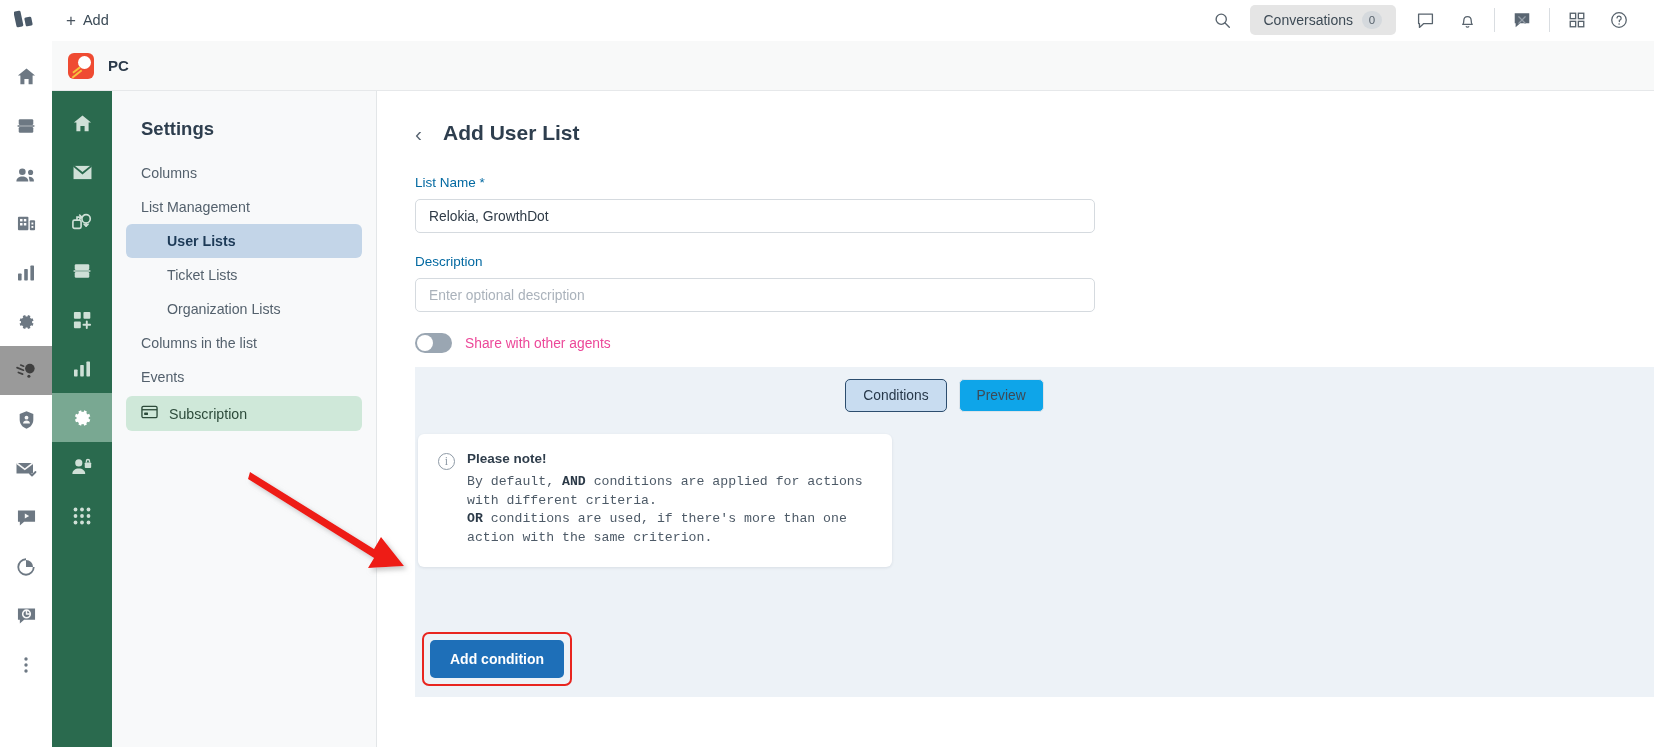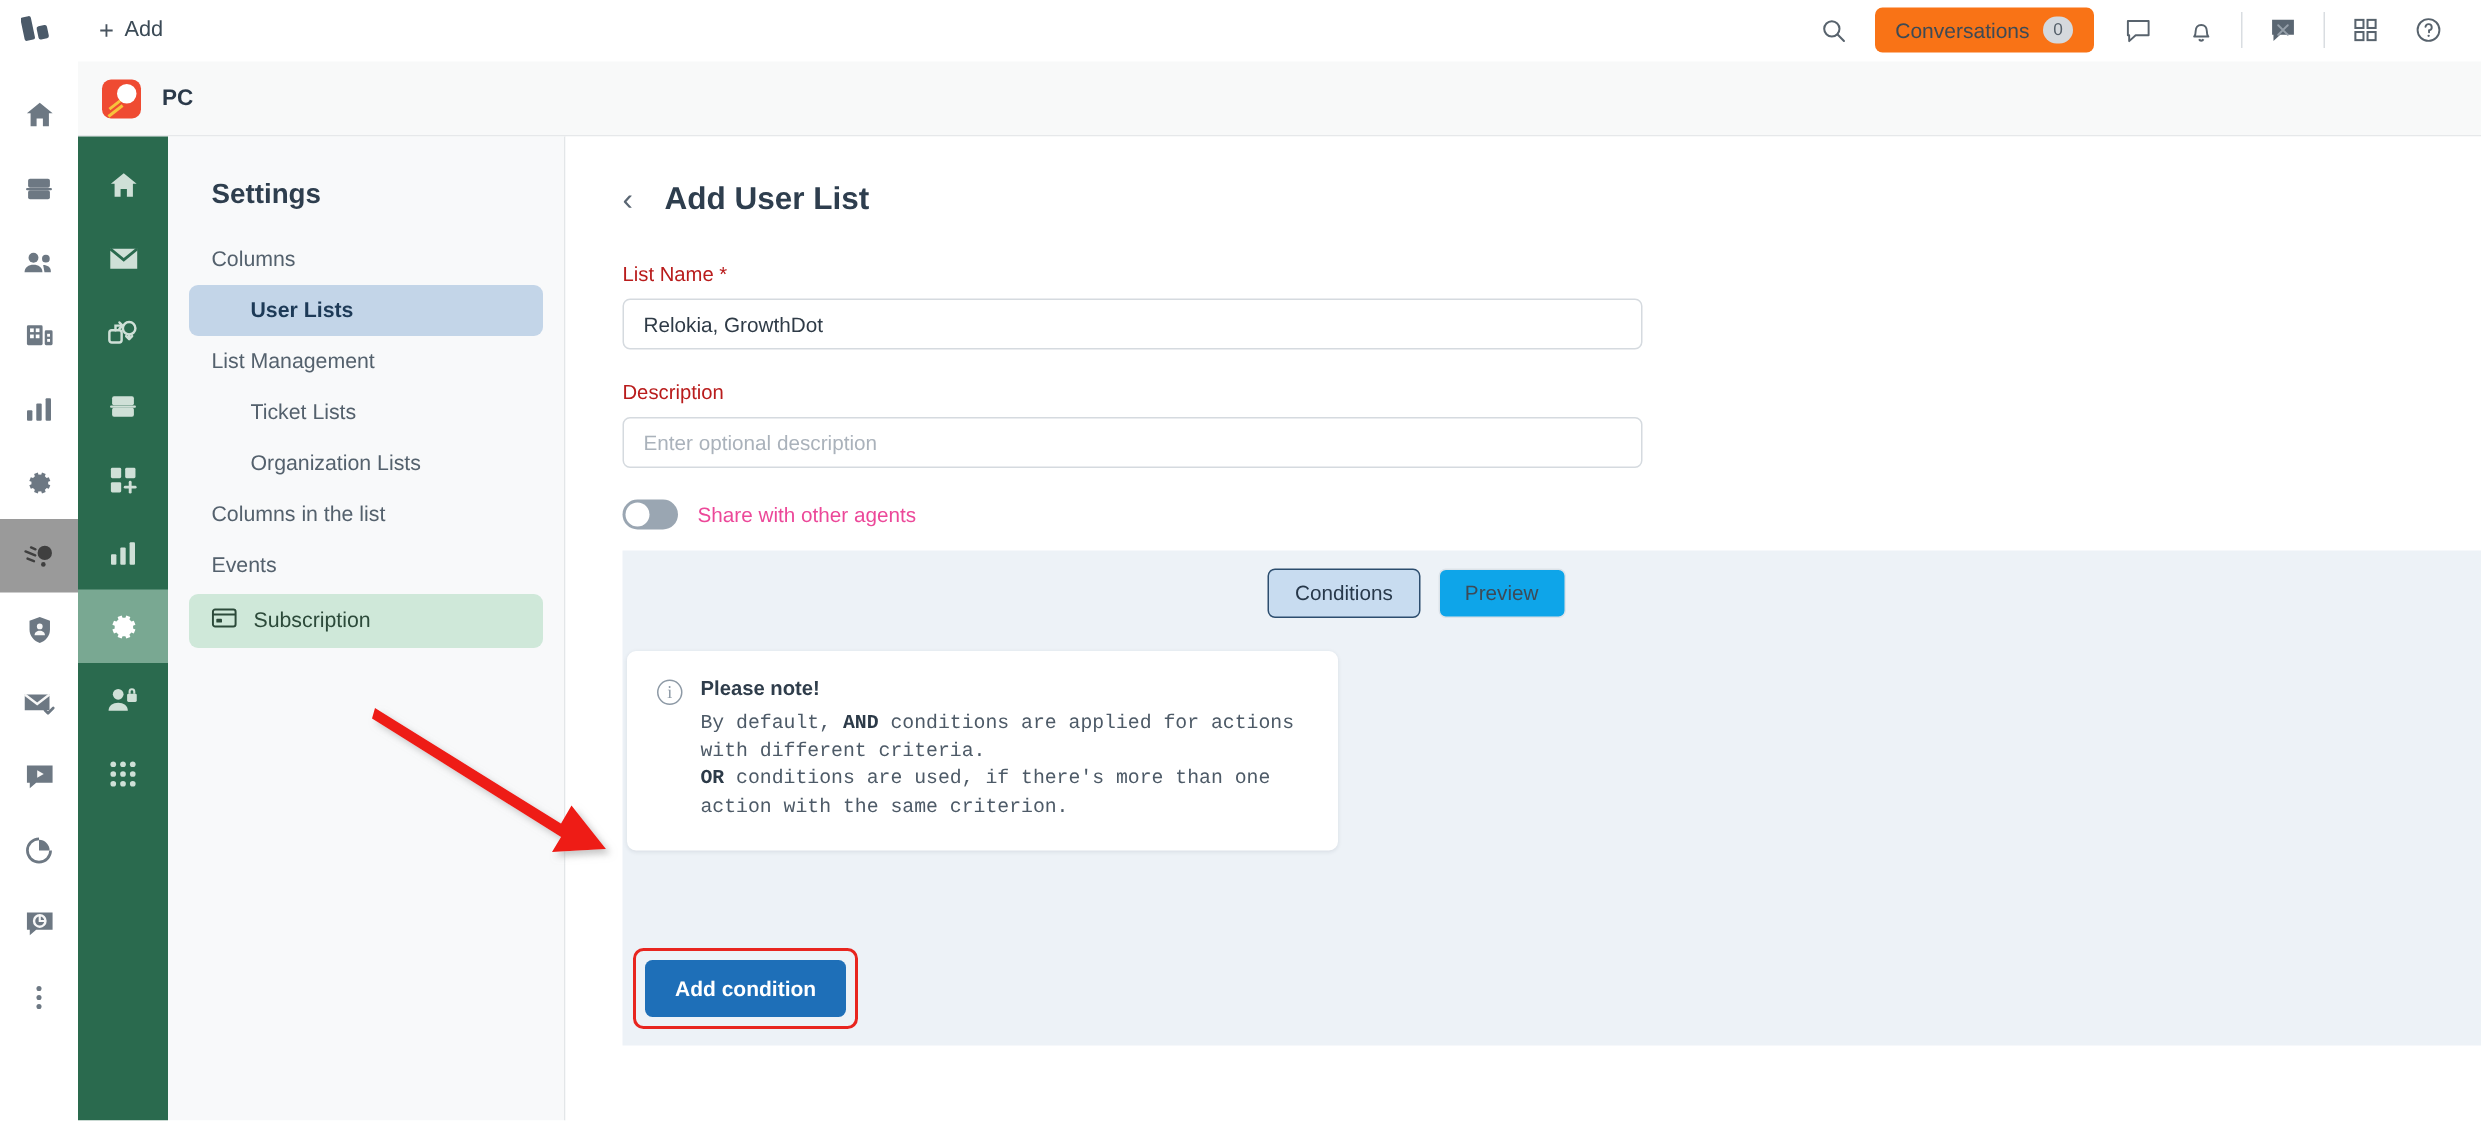--- a/index.html
+++ b/index.html
@@ -27,21 +27,21 @@
   .add-plus { font-size: 17px; color: #49545f; line-height: 1; font-weight: 400; }
   .topbar-right {
     margin-left: auto; display: flex; align-items: center; gap: 0px; padding-right: 14px;
   }
   .ticon {
     width: 42px; height: 41px; display: flex; align-items: center; justify-content: center;
     color: #49555f; cursor: pointer;
   }
   .conv-pill {
     display: flex; align-items: center; gap: 9px;
-    background: #f97316; border-radius: 5px;
+    background: #e5e5e5; border-radius: 5px;
     height: 30px; padding: 0 14px; margin: 0 8px 0 6px; cursor: pointer;
   }
   .conv-pill .label { font-size: 14px; color: #3d4a55; }
   .conv-badge {
     background: #d5d9dd; color: #56616b; font-size: 11.5px;
     border-radius: 10px; min-width: 20px; height: 18px;
     display: flex; align-items: center; justify-content: center; padding: 0 6px;
   }
   .tsep { width: 1px; height: 24px; background: #d9dde1; margin: 0 6px; }
 
@@ -113,21 +113,21 @@
   
   .main {
     position: absolute; top: 91px; left: 377px; width: 1277px; height: 656px;
     background: #ffffff; padding: 30px 0 0 0; overflow: hidden;
   }
   .page-head { display: flex; align-items: center; gap: 21px; padding-left: 38px; }
   .back-chev { font-size: 21px; color: #5a6673; cursor: pointer; line-height: 1; }
   .page-title { font-size: 21px; font-weight: 700; color: #2e3e4e; }
 
   .form { padding: 30px 0 0 38px; }
-  .flabel { font-size: 13.5px; color: #b91c1c; margin-bottom: 9px; }
+  .flabel { font-size: 13.5px; color: #0369a1; margin-bottom: 9px; }
   .finput {
     width: 680px; height: 34px; border: 1px solid #d5dadf; border-radius: 5px;
     background: #ffffff; font-size: 13.8px; color: #2f3b47; padding: 0 13px;
     font-family: "Liberation Sans", sans-serif; outline: none;
   }
   .finput::placeholder { color: #aab2bb; }
   .fgap { height: 21px; }
 
   .toggle-row { display: flex; align-items: center; gap: 13px; margin-top: 21px; }
   .toggle {
@@ -426,22 +426,22 @@
           <circle cx="3.5" cy="16.5" r="1.9"></circle>
           <circle cx="10" cy="16.5" r="1.9"></circle>
           <circle cx="16.5" cy="16.5" r="1.9"></circle>
         </svg>
     </div>
   </div>
 
   <div class="settings">
     <h2>Settings</h2>
     <div class="snav">Columns</div>
+    <div class="snav">List Management</div>
     <div class="snav sub selected">User Lists</div>
-    <div class="snav">List Management</div>
     <div class="snav sub">Ticket Lists</div>
     <div class="snav sub">Organization Lists</div>
     <div class="snav">Columns in the list</div>
     <div class="snav">Events</div>
     <div class="snav subscription">
       <span>
         <svg width="17" height="14" viewBox="0 0 18 14" fill="none" stroke="#2c4a3a" stroke-width="1.4">
           <rect x="1" y="1" width="16" height="12" rx="1.6"></rect>
             <line x1="1" y1="4.6" x2="17" y2="4.6"></line>
           <rect x="3.4" y="7.6" width="4" height="2.6" rx=".6" fill="#2c4a3a" stroke="none"></rect>

